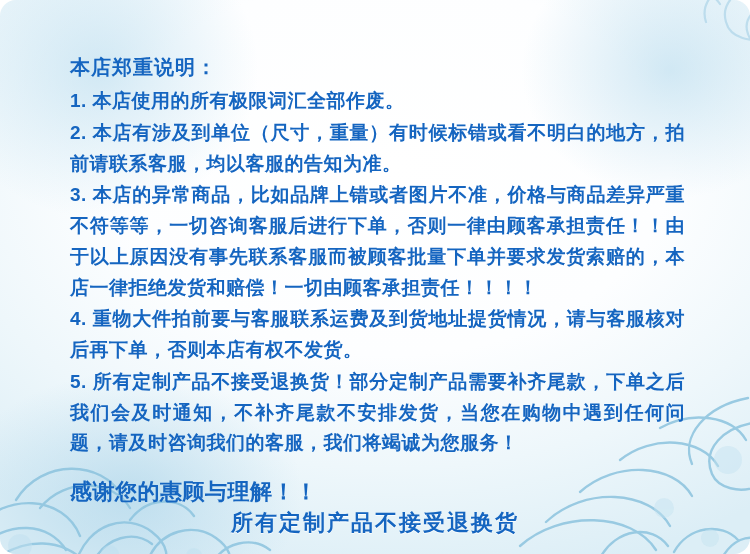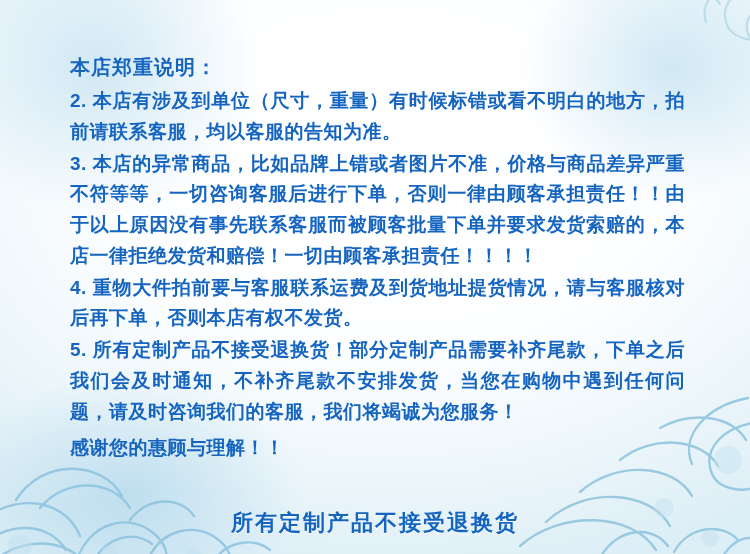--- a/index.html
+++ b/index.html
@@ -13,20 +13,21 @@
     font-family: "Liberation Sans", "DejaVu Sans", sans-serif;
   }
   .page {
     position: relative;
     width: 750px;
     height: 554px;
     background:
       radial-gradient(ellipse 620px 420px at 52% 30%, #ffffff 0%, #fdfeff 45%, #eef7fb 72%, #dceef6 100%),
       linear-gradient(180deg, #eaf6fb 0%, #f7fcfe 35%, #eaf5fa 70%, #d8ecf5 100%);
     overflow: hidden;
+    border-radius: 16px;
   }
 
   
   .corner-wash {
     position: absolute;
     pointer-events: none;
   }
   .wash-tl {
     left: -60px; top: -80px;
     width: 320px; height: 300px;
@@ -89,25 +90,25 @@
     font-size: 19px;
     font-weight: bold;
     line-height: 1.62;
     letter-spacing: 0.5px;
     text-align: justify;
     white-space: pre-wrap;
     margin: 0 0 1px 0;
   }
   .closing {
     color: #1565c0;
-    font-size: 19px;
+    font-size: 22px;
     font-weight: bold;
     line-height: 1.62;
     letter-spacing: 0.5px;
-    margin-top: 6px;
+    margin-top: 15px;
     white-space: pre-wrap;
   }
 
   .company {
     position: absolute;
     left: 0;
     right: 0;
     bottom: 16px;
     text-align: center;
     color: #1565c0;
@@ -171,20 +172,21 @@
     </g>
     <g fill="#bfe0ef" opacity="0.45">
       <circle cx="268" cy="78" r="14"></circle>
       <circle cx="204" cy="126" r="10"></circle>
       <circle cx="250" cy="156" r="9"></circle>
     </g>
   </svg>
 
   <div class="content">
     <div class="doc-title">本店郑重说明：</div>
+    <p class="para">1. 本店使用的所有极限词汇全部作废。</p>
     <p class="para">2. 本店有涉及到单位（尺寸，重量）有时候标错或看不明白的地方，拍前请联系客服，均以客服的告知为准。</p>
     <p class="para">3. 本店的异常商品，比如品牌上错或者图片不准，价格与商品差异严重不符等等，一切咨询客服后进行下单，否则一律由顾客承担责任！！由于以上原因没有事先联系客服而被顾客批量下单并要求发货索赔的，本店一律拒绝发货和赔偿！一切由顾客承担责任！！！！</p>
     <p class="para">4. 重物大件拍前要与客服联系运费及到货地址提货情况，请与客服核对后再下单，否则本店有权不发货。</p>
     <p class="para">5. 所有定制产品不接受退换货！部分定制产品需要补齐尾款，下单之后我们会及时通知，不补齐尾款不安排发货，当您在购物中遇到任何问题，请及时咨询我们的客服，我们将竭诚为您服务！</p>
     <div class="closing">感谢您的惠顾与理解！！</div>
   </div>
 
   <div class="company">所有定制产品不接受退换货</div>
 </div>
 

